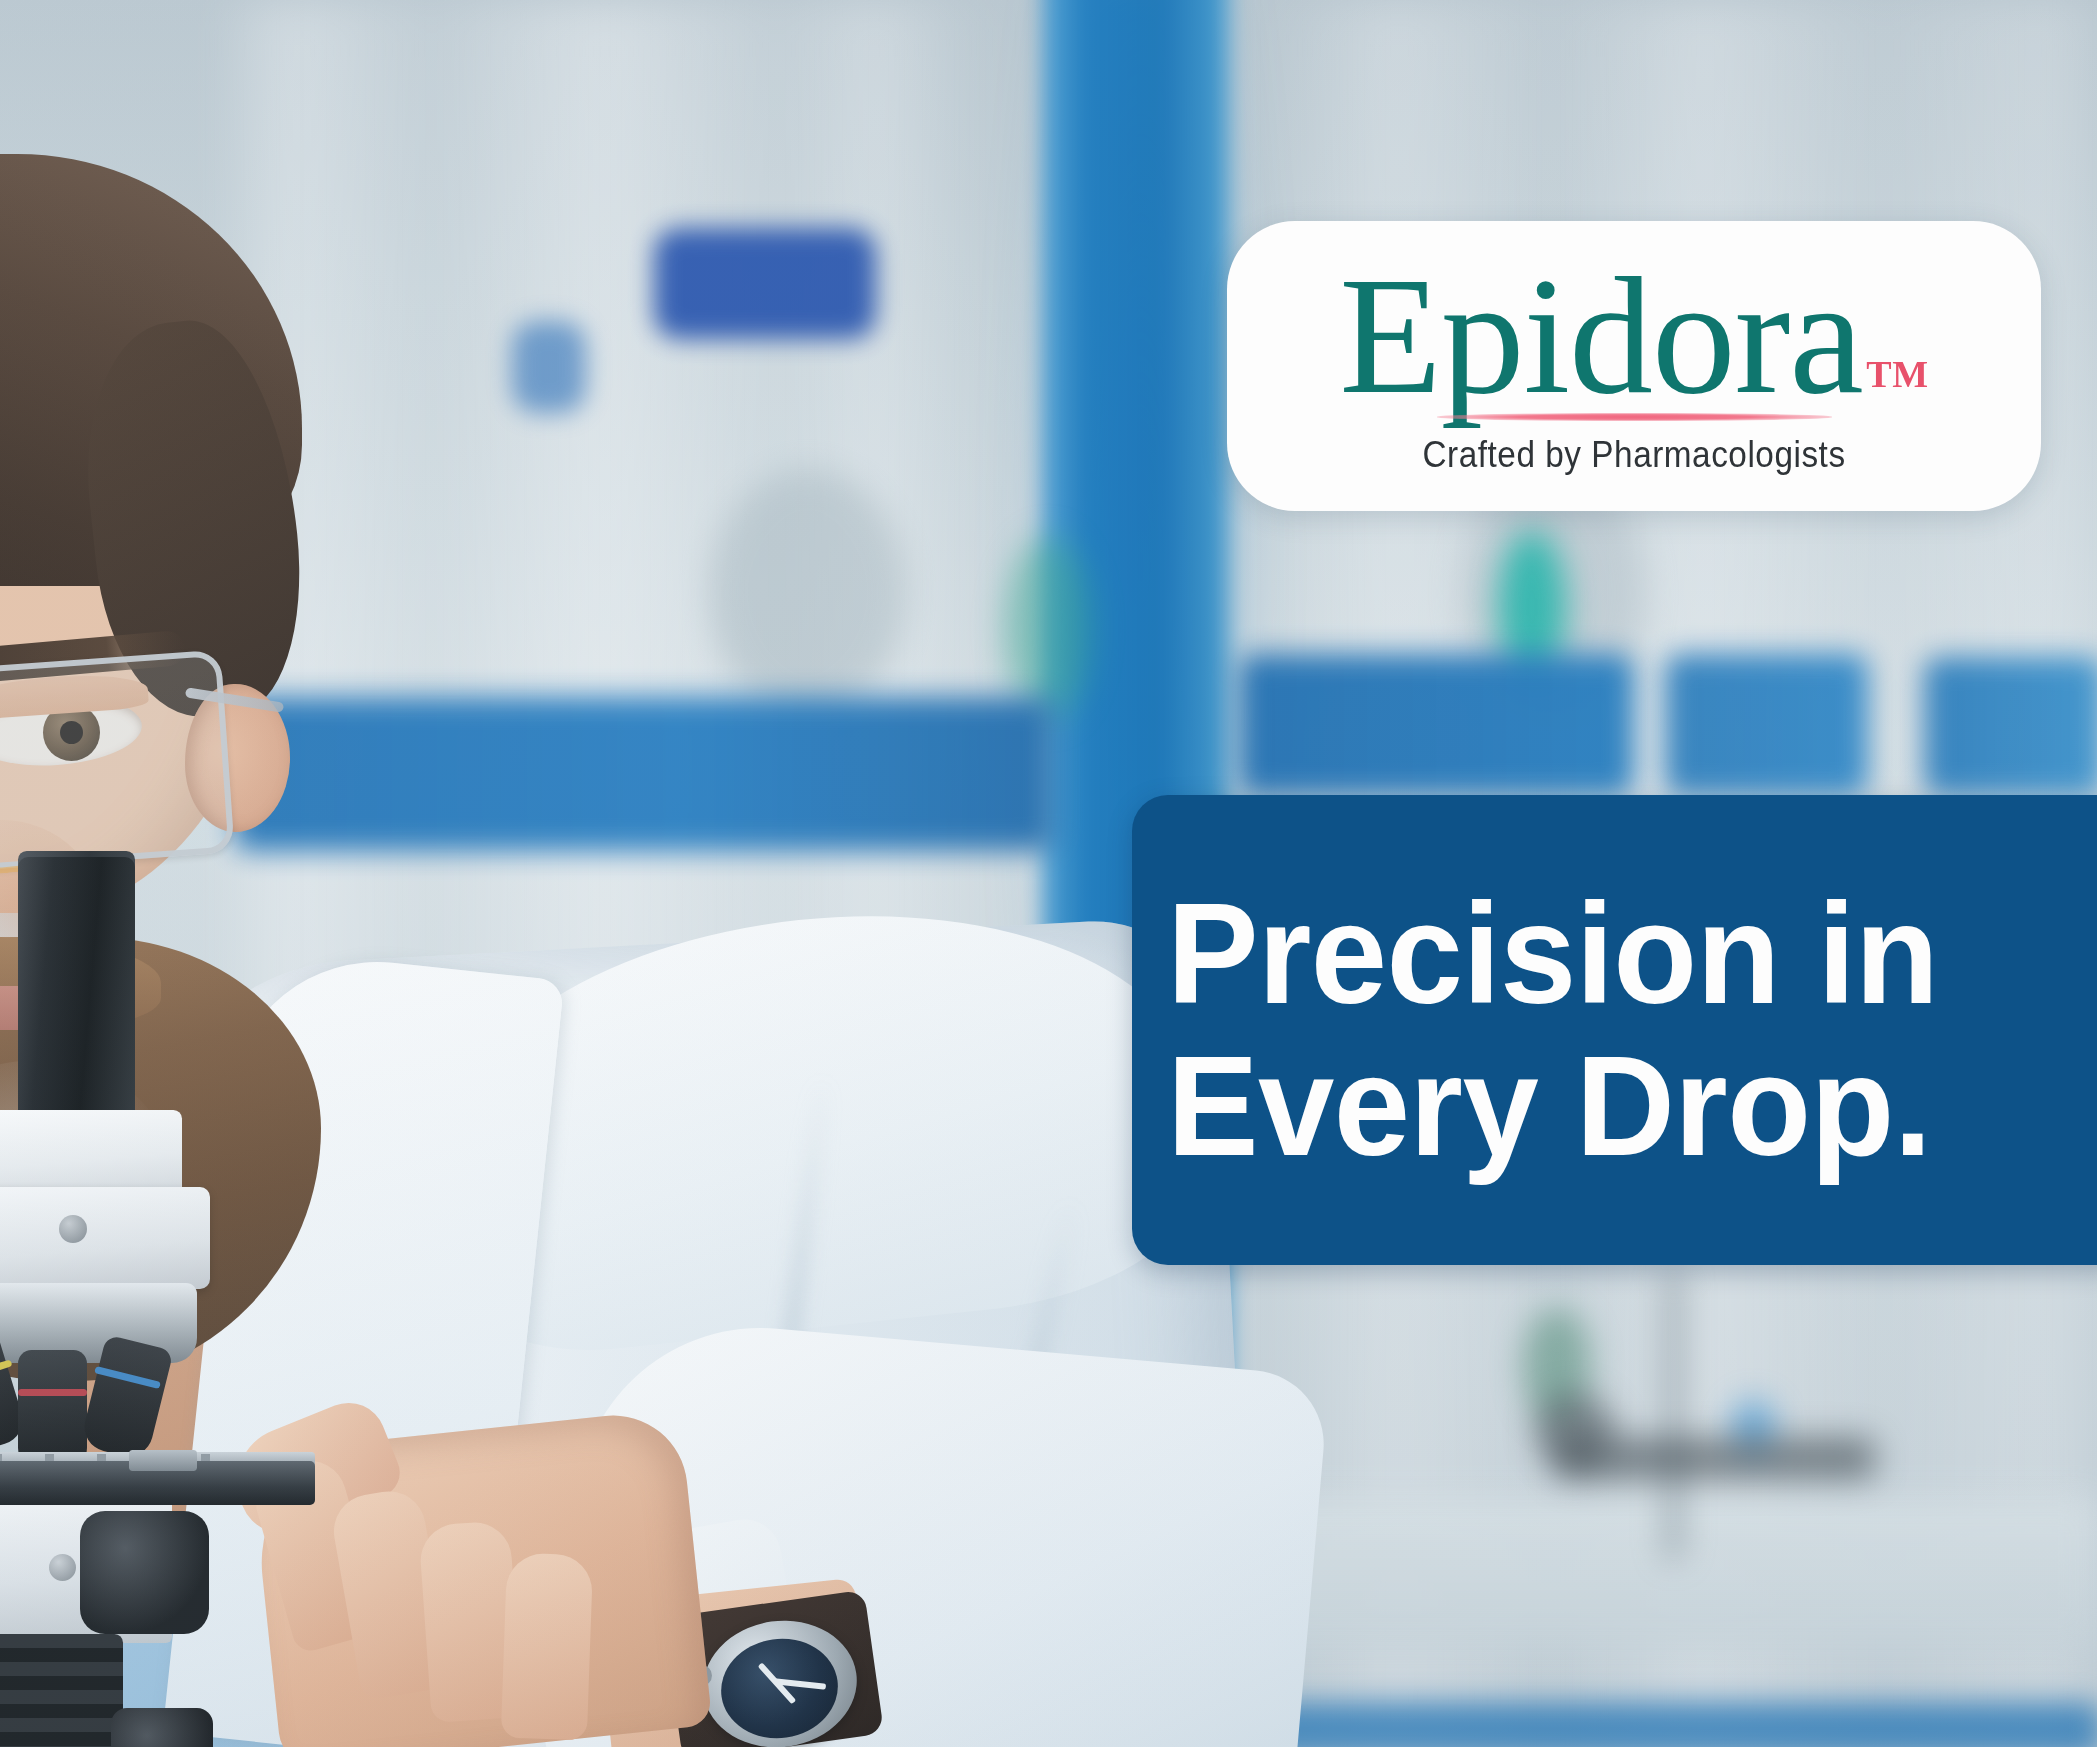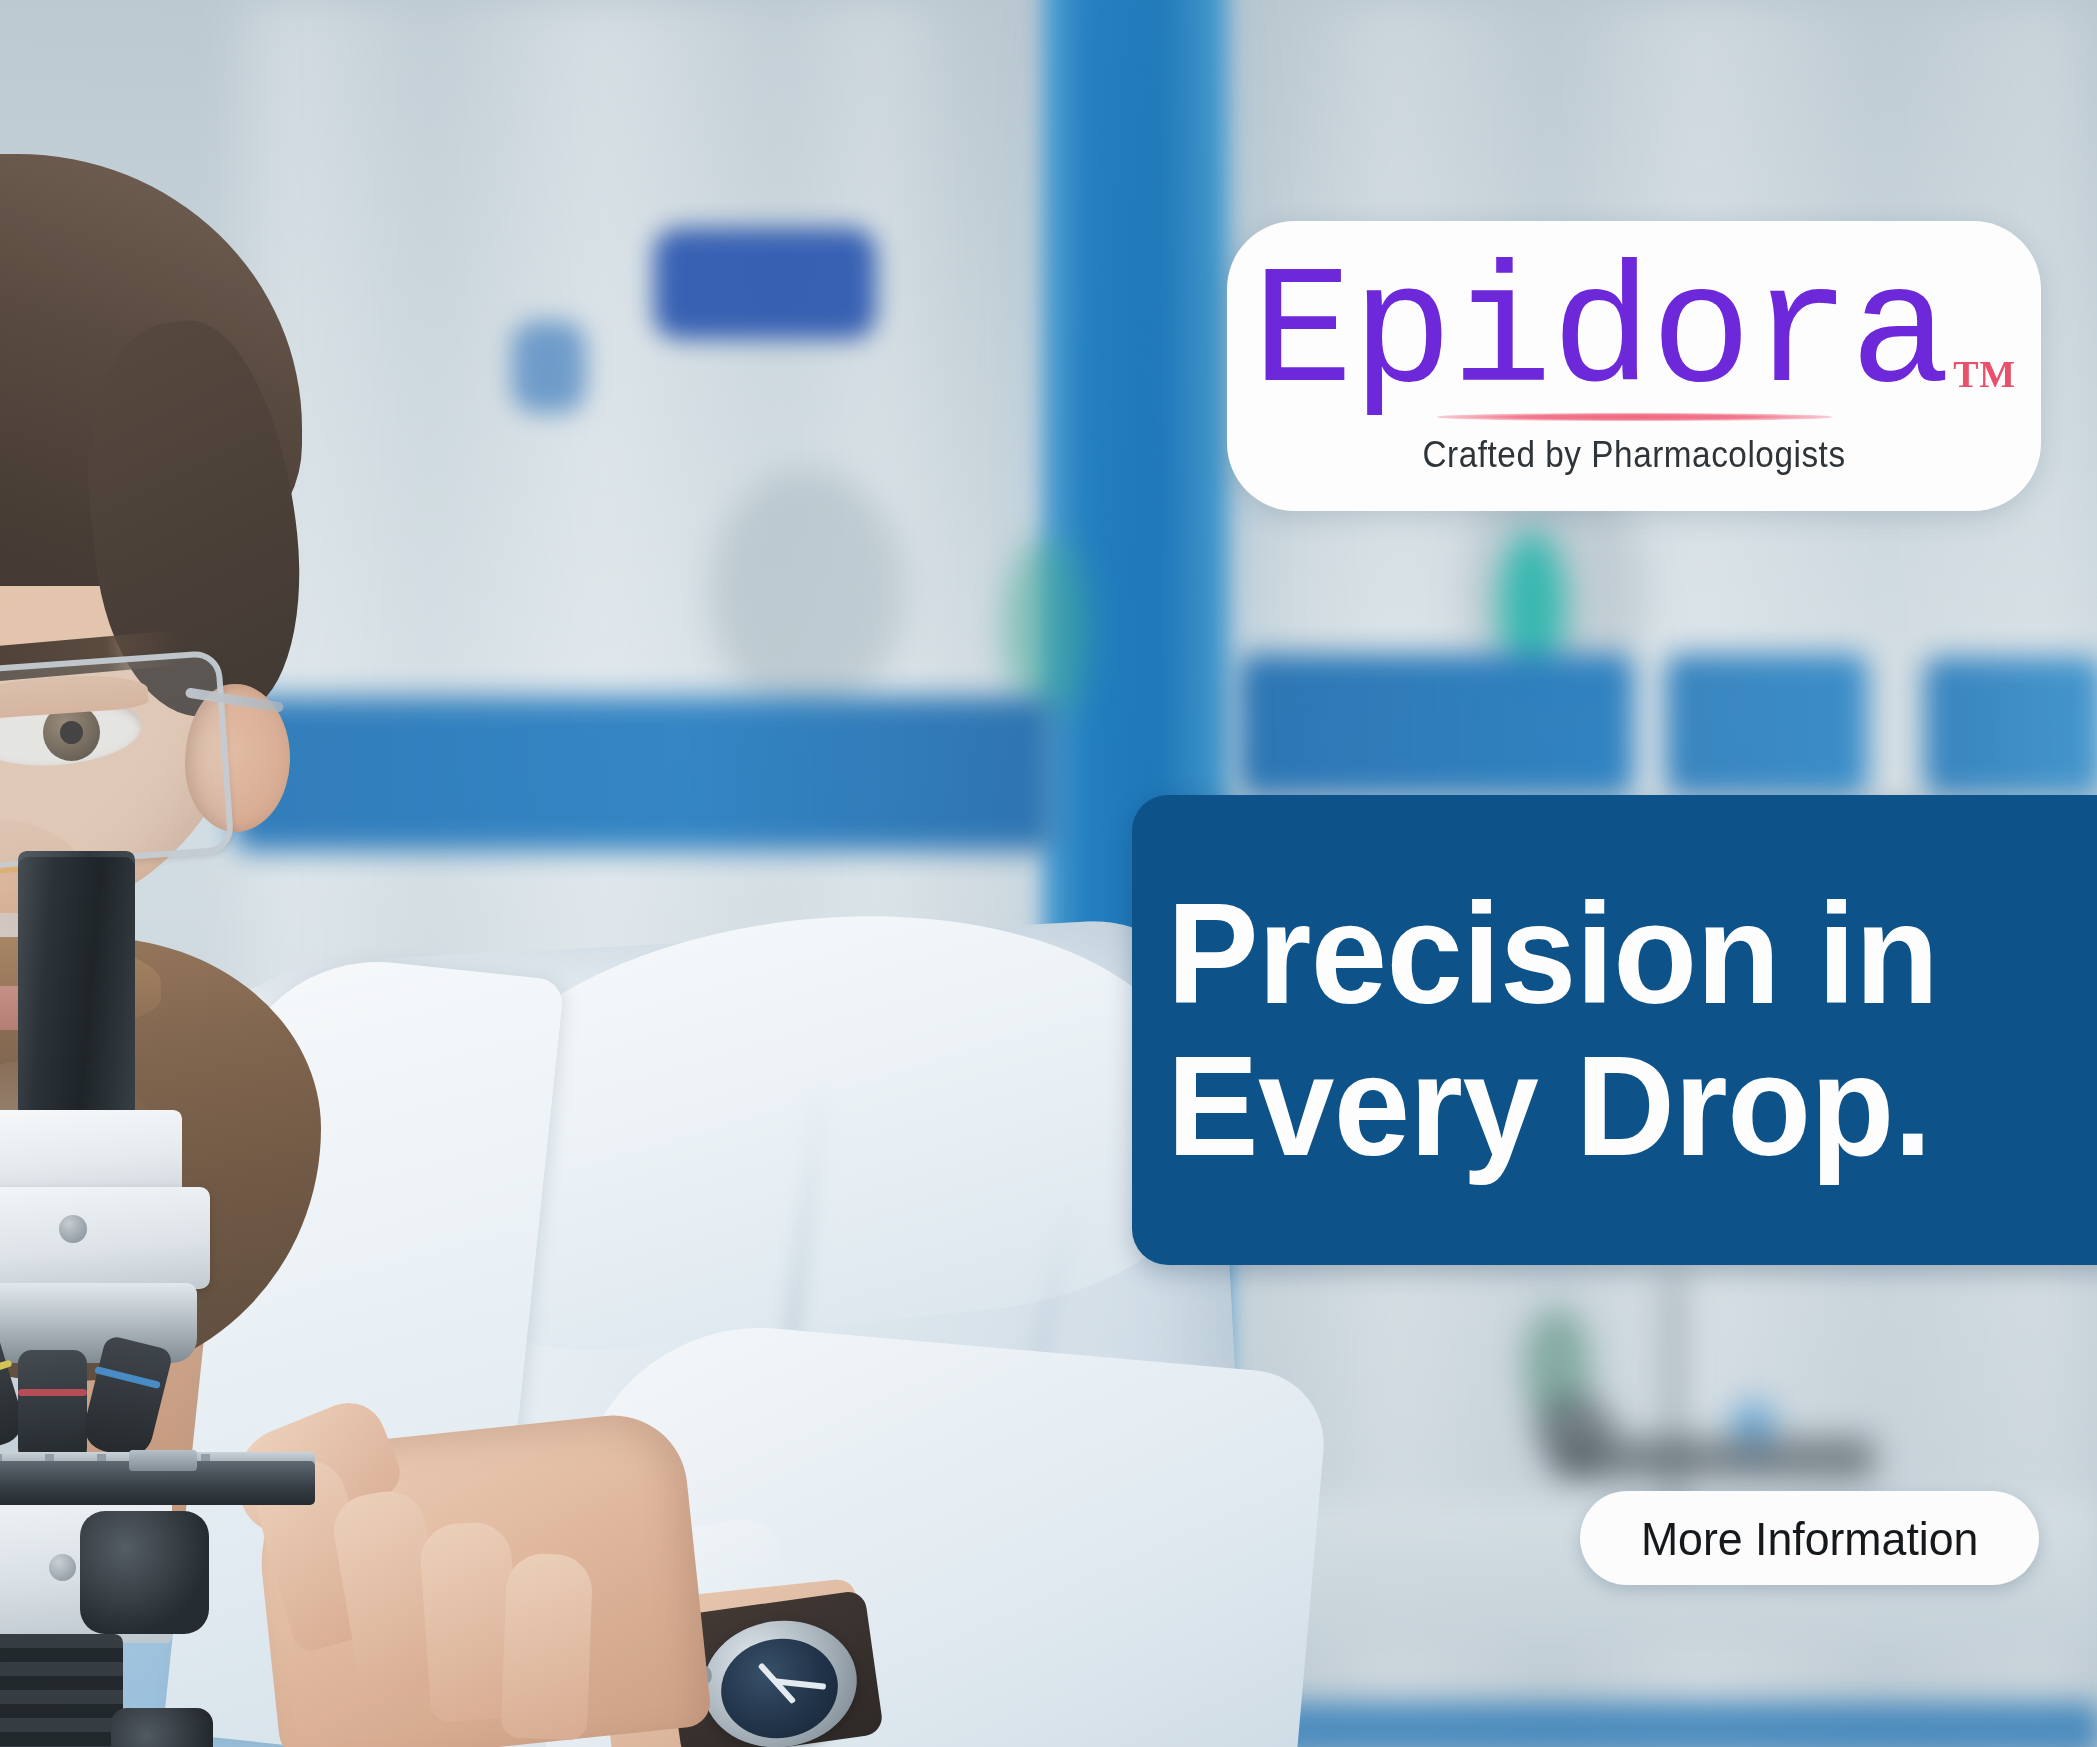--- a/index.html
+++ b/index.html
@@ -379,23 +379,23 @@
   
   .logo-card{
     position:absolute;left:1227px;top:221px;width:814px;height:290px;
     background:#fdfdfd;
     border-radius:68px;
     box-shadow:0 6.2px 27px rgba(40,70,95,.17);
     display:flex;flex-direction:column;align-items:center;justify-content:center;
   }
   .logo-row{display:flex;align-items:flex-end;justify-content:center;margin-top:6.2px;}
   .logo-word{
-    font-family:Liberation Mono, monospace;
+    font-family:Liberation Serif, serif;
     font-size:168px;line-height:.88;
-    color:#6d28d9;
+    color:#0f766e;
     letter-spacing:-1.2px;
   }
   .logo-tm{
     font-family:"Liberation Serif",serif;
     font-size:38px;color:#e8516b;font-weight:700;
     margin-left:3.7px;margin-bottom:13.6px;letter-spacing:0.6px;
   }
   .logo-swoosh{
     width:395px;height:7.4px;margin-top:3.7px;
     background:radial-gradient(ellipse at 50% 50%, #f0667f 0%, #f2788d 42%, rgba(242,140,160,.15) 82%, rgba(255,255,255,0) 100%);
@@ -563,18 +563,15 @@
     </div>
     <div class="logo-swoosh"></div>
     <div class="logo-tagline">Crafted by Pharmacologists</div>
   </div>
 
   <div class="headline-card">
     <div class="headline-line">Precision in</div>
     <div class="headline-line">Every Drop.</div>
   </div>
 
-  <div class="cta-button">
-    <span class="cta-label">More Information</span>
-  </div>
 
 </div>
 
 
 </body></html>

